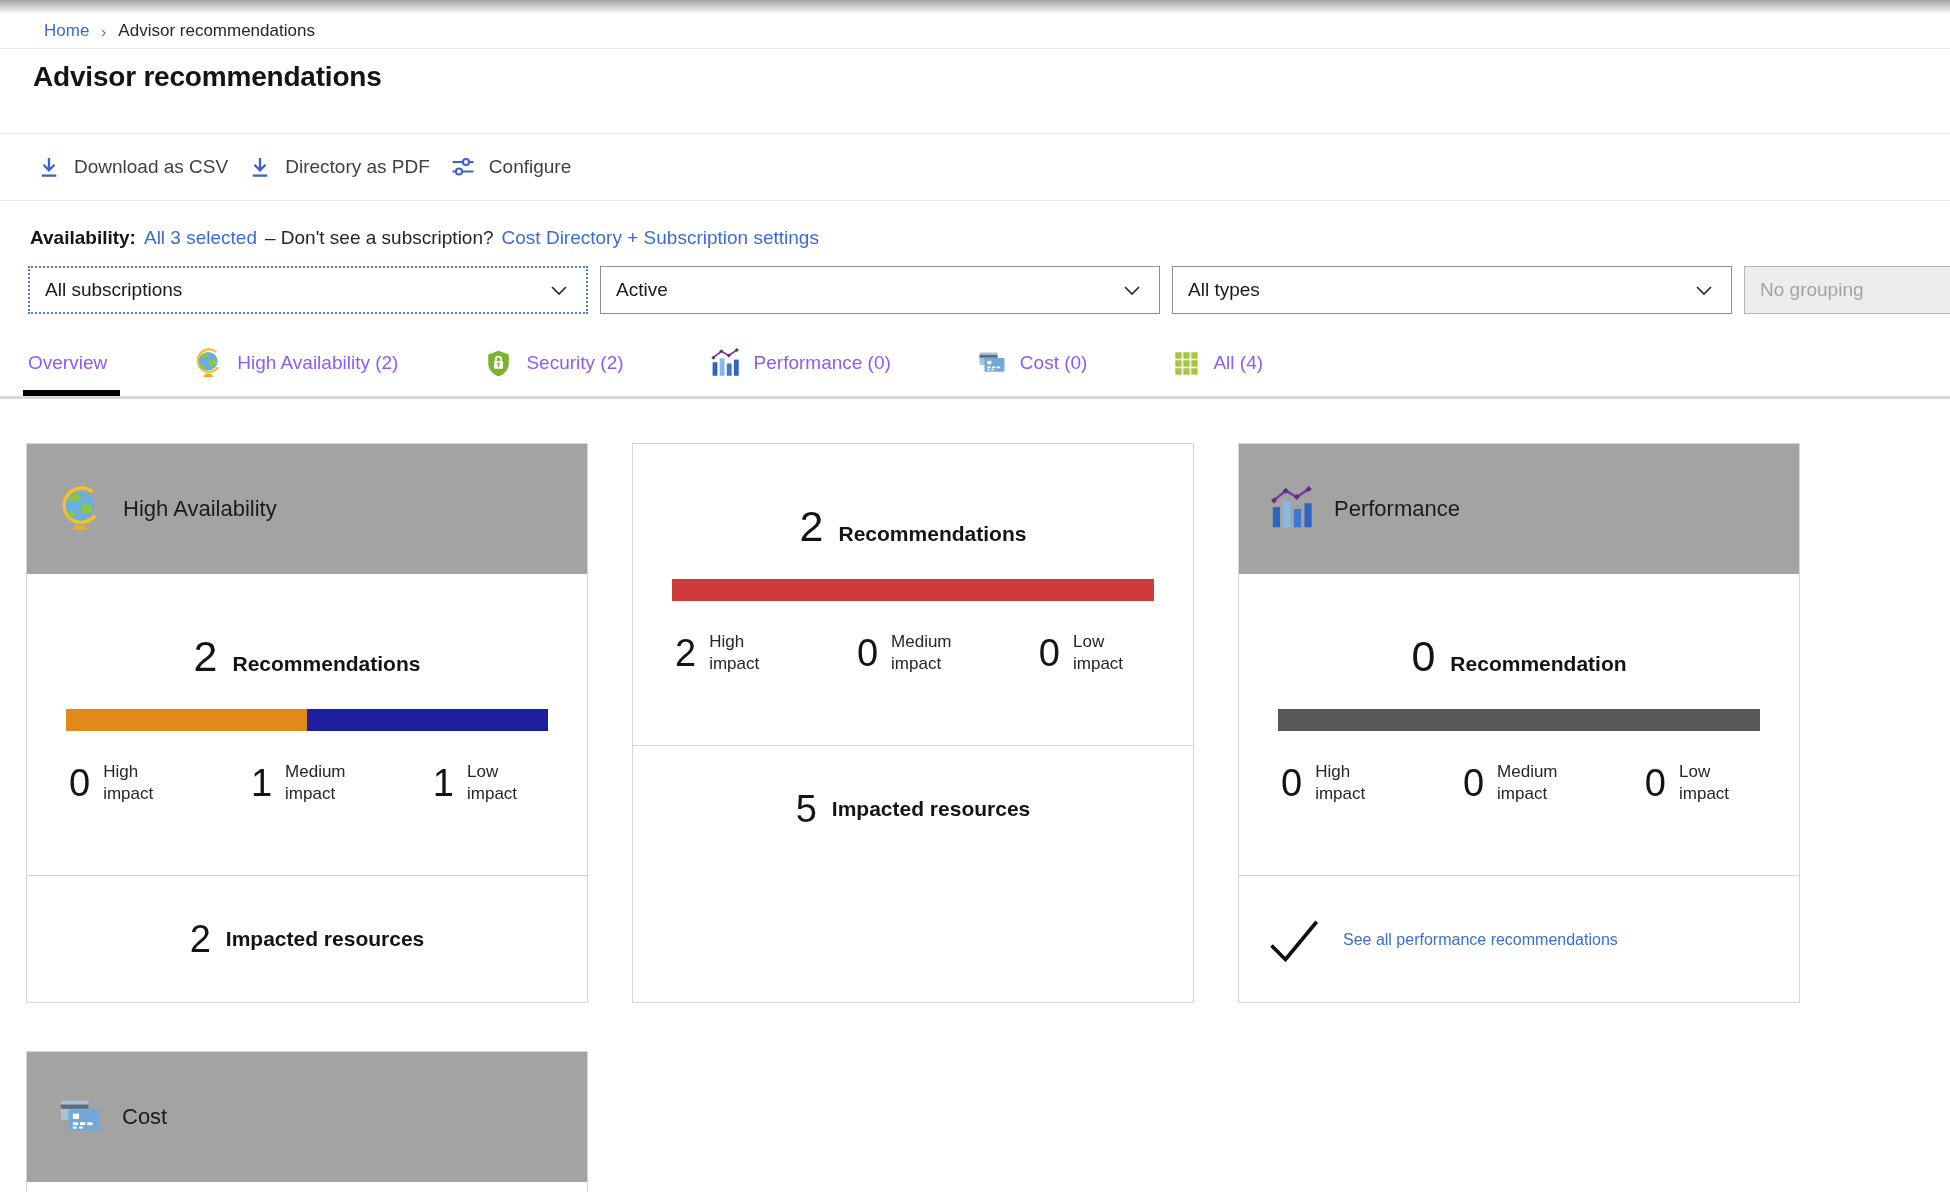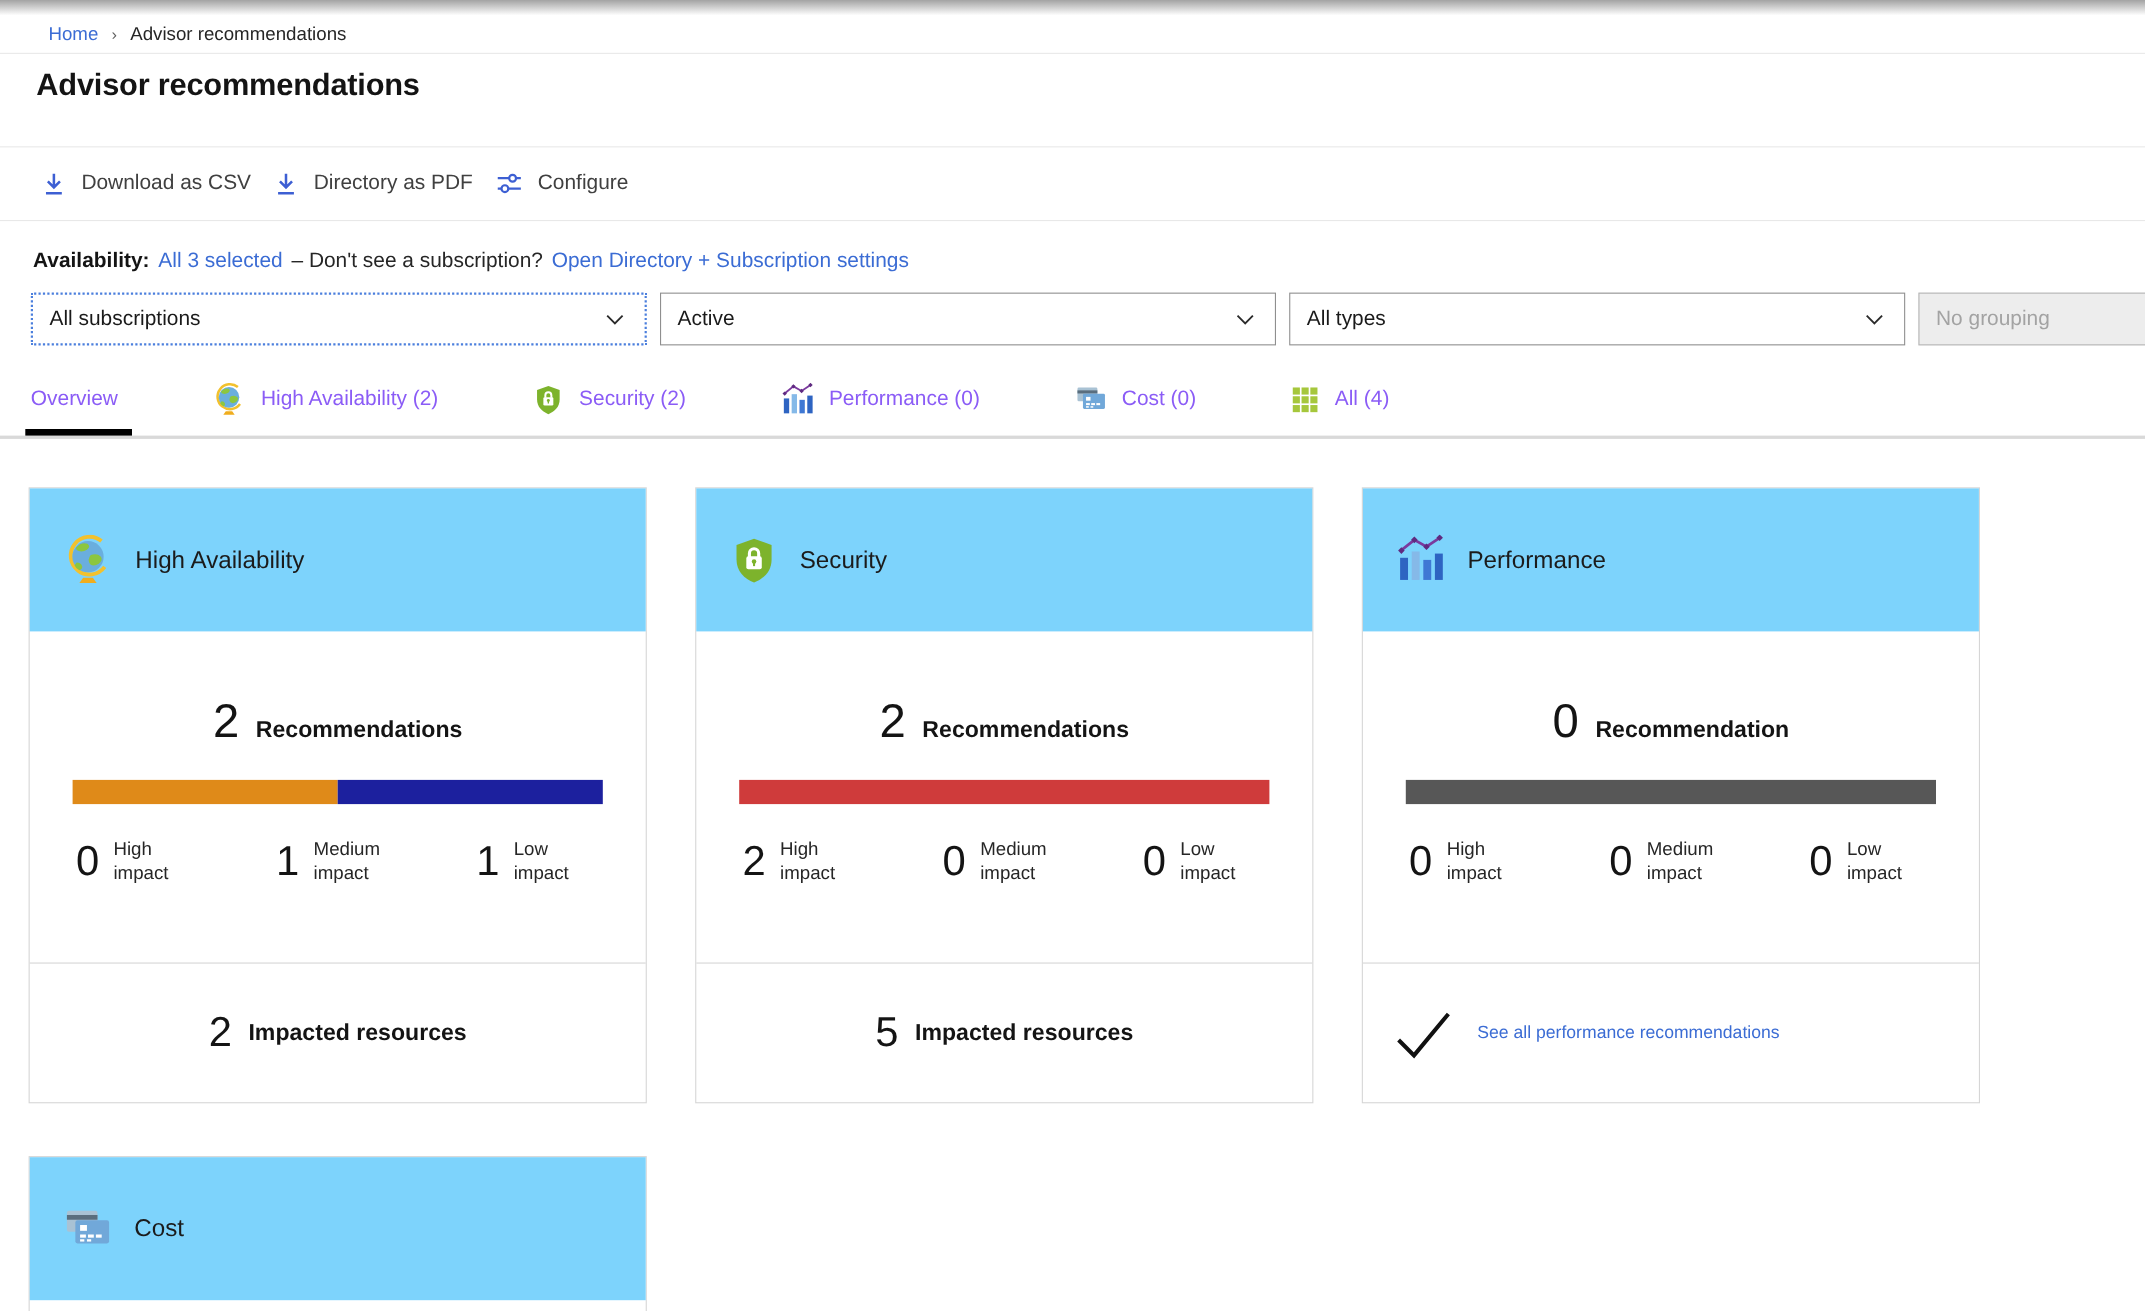--- a/index.html
+++ b/index.html
@@ -42,21 +42,21 @@
 
   
   .tabs { margin-top:26px; height:56px; position:relative; display:flex; align-items:center; gap:86px; padding-left:28px; }
   .tab { display:flex; align-items:center; gap:13px; font-size:19px; color:#8b5cf6; cursor:pointer; padding-bottom:10px; }
   .tab-underline { position:absolute; left:23px; bottom:0; width:97px; height:6px; background:#000; }
   .tabs-rule { height:3px; background:#d9d9d9; }
 
   
   .cards { padding:44px 0 0 26px; display:flex; flex-wrap:wrap; gap:48px 44px; width:1860px; }
   .card { width:562px; border:1px solid #d6d6d6; background:#fff; }
-  .card-header { height:130px; background:#7dd3fc; display:flex; align-items:center; gap:19px; padding-left:30px; }
+  .card-header { height:130px; background:#a3a3a3; display:flex; align-items:center; gap:19px; padding-left:30px; }
   .card-title { font-size:22px; color:#1b1b1b; }
   .card-body { height:301px; }
   .rec-row { display:flex; justify-content:center; align-items:baseline; gap:15px; padding-top:58px; }
   .big-num { font-size:43px; font-weight:300; color:#141414; }
   .rec-label { font-size:21px; font-weight:700; color:#141414; }
   .impact-bar { display:flex; height:22px; margin:28px 39px 0 39px; }
   .impact-bar > div { height:100%; }
   .impacts { display:flex; justify-content:space-between; margin:30px 40px 0 42px; }
   .impact { display:flex; align-items:center; gap:13px; }
   .impact-num { font-size:38px; font-weight:300; color:#141414; }
@@ -184,21 +184,21 @@
     <span>Configure</span>
   </div>
 </div>
 
 <div class="rule"></div>
 
 <div class="subs">
   <span class="subs-label">Availability:</span>
   <span class="subs-link">All 3 selected</span>
   <span class="subs-hint">– Don't see a subscription?</span>
-  <span class="subs-link">Open Directory + Subscription settings</span>
+  <span class="subs-link">Cost Directory + Subscription settings</span>
 </div>
 
 <div class="filters">
   <div class="dd focused">
     <span>All subscriptions</span>
     <span class="icon">
       <svg width="18" height="13" viewBox="0 0 18 13">
           <use href="#ico-chevron"></use>
         </svg>
       </span>
@@ -307,28 +307,20 @@
         </div>
       </div>
     </div>
     <div class="card-footer">
       <span class="foot-num">2</span>
       <span class="foot-label">Impacted resources</span>
     </div>
   </div>
 
   <div class="card">
-    <div class="card-header">
-      <span class="icon">
-        <svg width="45" height="45" viewBox="0 0 48 48">
-            <use href="#ico-shield"></use>
-          </svg>
-        </span>
-      <span class="card-title">Security</span>
-    </div>
     <div class="card-body">
       <div class="rec-row">
         <span class="big-num">2</span>
         <span class="rec-label">Recommendations</span>
       </div>
       <div class="impact-bar">
           <div style="flex: 1 1 0%; background: rgb(207, 59, 59);"></div>
         </div>
       <div class="impacts">
         <div class="impact">

